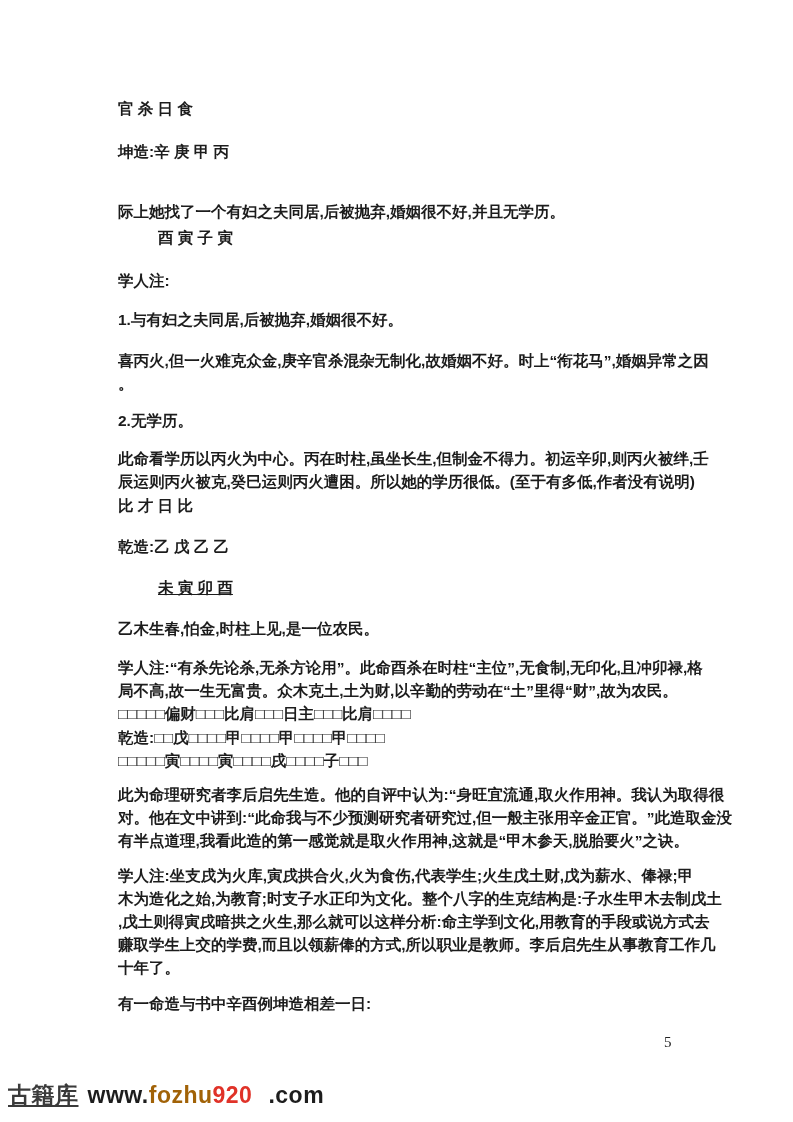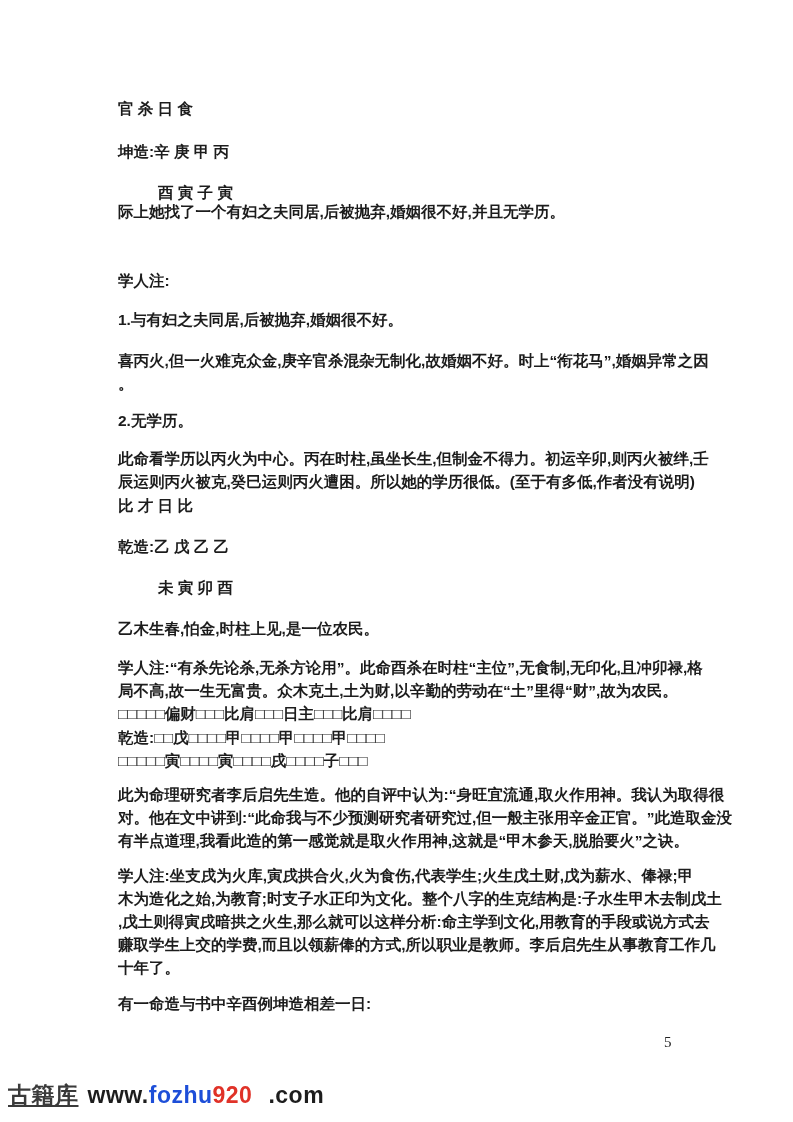--- a/index.html
+++ b/index.html
@@ -28,22 +28,22 @@
   .blk {
     position: absolute;
     left: 0;
     width: 566px;
   }
   .blk div {
     line-height: 23px;
     height: 23px;
     white-space: nowrap;
   }
-  .indent-a { padding-left: 40px; }
-  .indent-b { padding-left: 40px; }
+  .indent-a { padding-left: 40px; margin-top: 45px; }
+  .indent-b { padding-left: 40px; text-decoration: underline; }
   .page-number {
     position: absolute;
     left: 664px;
     top: 1034px;
     font-family: "Liberation Serif", "DejaVu Serif", serif;
     font-size: 15px;
     color: #222222;
   }
   .watermark {
     position: absolute;
@@ -129,16 +129,16 @@
         <div>十年了。</div>
       </div>
     <div class="blk" style="top:992px">
         <div>有一命造与书中辛酉例坤造相差一日:</div>
       </div>
   </div>
 
   <div class="page-number">5</div>
 
   <div class="watermark">
-    <span class="wm-name" style="color: rgb(58, 58, 58);">古籍库</span><span style="color: rgb(29, 29, 29);">www.</span><span style="color: #1d4ed8;">fozhu</span><span style="color: rgb(224, 50, 40);">920</span><span style="color: rgb(29, 29, 29); margin-left: 16px;">.com</span>
+    <span class="wm-name" style="color: rgb(58, 58, 58);">古籍库</span><span style="color: rgb(29, 29, 29);">www.</span><span style="color: #a16207;">fozhu</span><span style="color: rgb(224, 50, 40);">920</span><span style="color: rgb(29, 29, 29); margin-left: 16px;">.com</span>
   </div>
 
 </div>
 
 </body></html>

